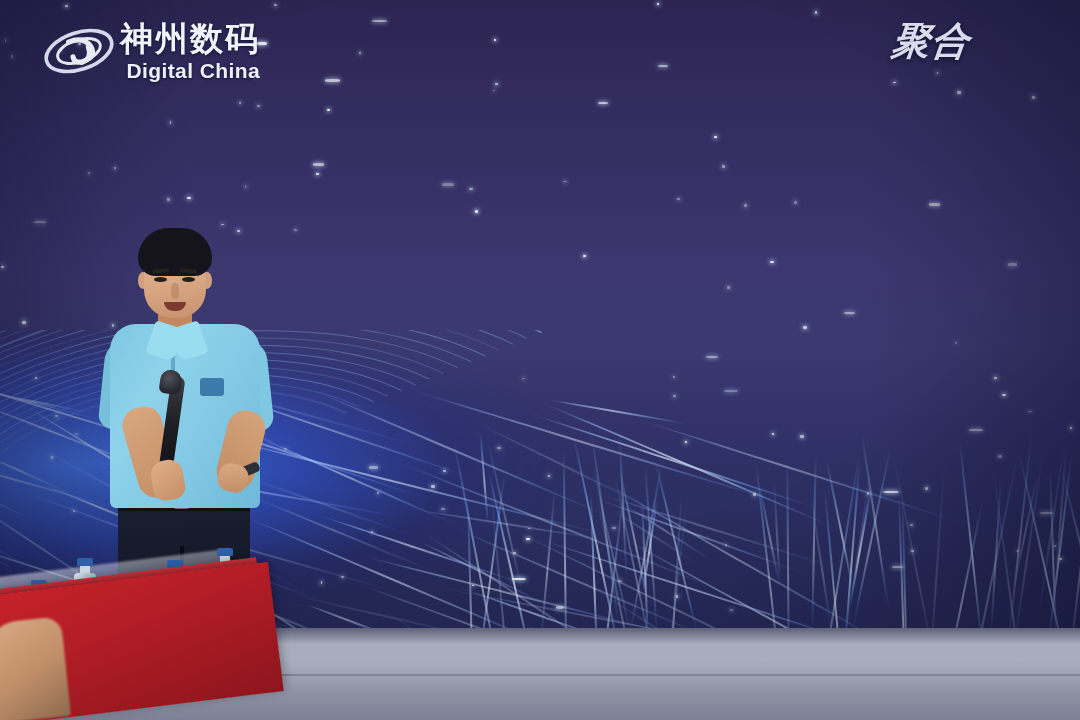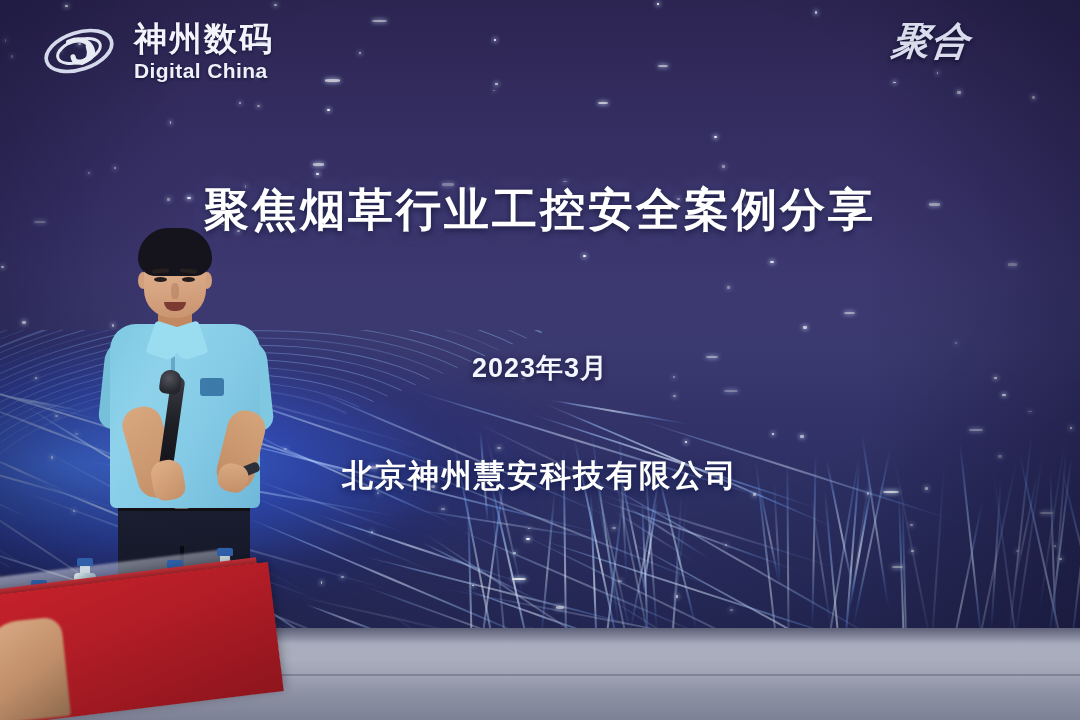--- a/index.html
+++ b/index.html
@@ -130,21 +130,22 @@
     background: linear-gradient(180deg, rgba(45,45,70,0.55) 0%, rgba(45,45,70,0) 100%);
   }
 
   
   .logo-left {
     position: absolute;
     left: 42px;
     top: 20px;
     display: flex;
     align-items: center;
-    gap: 18px;
+    gap: 4px;
+    text-align: right;
   }
   .dc-mark { width: 74px; height: 62px; opacity: 0.95; }
   .dc-words { line-height: 1; }
   .dc-cn {
     font-size: 33px;
     font-weight: 700;
     color: #f2f3fb;
     letter-spacing: 2px;
     text-shadow: 0 1px 3px rgba(10,10,40,0.8);
   }
@@ -706,23 +707,20 @@
       <div class="dc-words">
         <div class="dc-cn">神州数码</div>
         <div class="dc-en">Digital China</div>
       </div>
     </div>
 
     <div class="logo-right">
       <div class="jh-calli">聚合</div>
     </div>
 
-    <div class="slide-title">聚焦烟草行业工控安全案例分享</div>
-    <div class="slide-date">2023年3月</div>
-    <div class="slide-company">北京神州慧安科技有限公司</div>
   </div>
 
   <div class="stage-floor">
     <div class="floor-shadow"></div>
     <div class="floor-seam"></div>
   </div>
 
   <div class="speaker soft">
     <div class="sp-pants"></div>
     <div class="sp-leg-split"></div>

